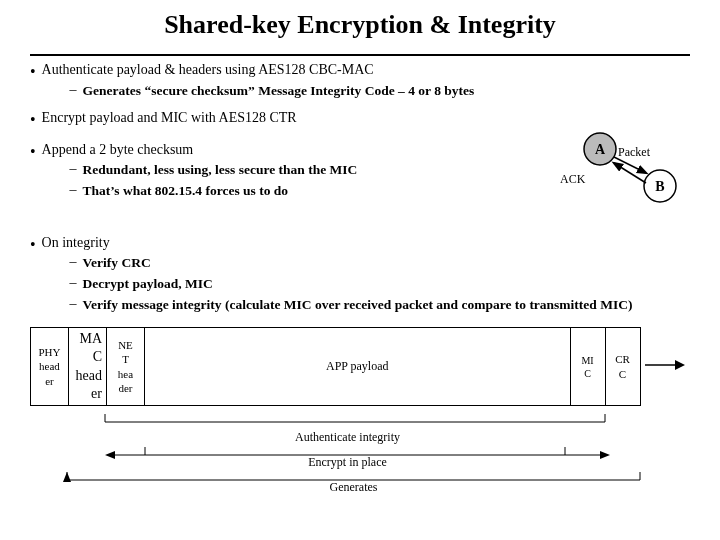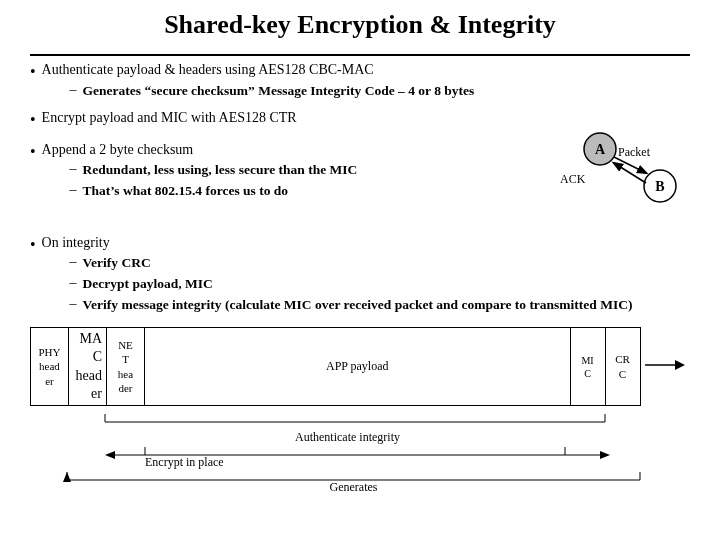--- a/index.html
+++ b/index.html
@@ -207,21 +207,21 @@
           <line x1="115" y1="2" x2="115" y2="10" stroke="#000" stroke-width="1"></line>
           <line x1="115" y1="10" x2="535" y2="10" stroke="#000" stroke-width="1"></line>
           <line x1="535" y1="10" x2="535" y2="2" stroke="#000" stroke-width="1"></line>
 
           <polygon points="75,10 85,6 85,14" fill="#000"></polygon>
           <line x1="85" y1="10" x2="115" y2="10" stroke="#000" stroke-width="1"></line>
 
           <line x1="535" y1="10" x2="570" y2="10" stroke="#000" stroke-width="1"></line>
           <polygon points="580,10 570,6 570,14" fill="#000"></polygon>
         </svg>
-        <div style="text-align:left; margin-left:115px; margin-right:140px; margin-top:-10px; font-size:12px;">Encrypt in place</div>
+        <div style="text-align:center; margin-left:115px; margin-right:140px; margin-top:-10px; font-size:12px;">Encrypt in place</div>
 
         
         <svg width="660" height="16">
           <line x1="37" y1="2" x2="37" y2="10" stroke="#000" stroke-width="1"></line>
           <line x1="37" y1="10" x2="610" y2="10" stroke="#000" stroke-width="1"></line>
           <line x1="610" y1="10" x2="610" y2="2" stroke="#000" stroke-width="1"></line>
 
           <polygon points="37,2 33,12 41,12" fill="#000"></polygon>
         </svg>
         <div style="text-align:center; margin-left:37px; margin-right:50px; margin-top:-10px; font-size:12px;">Generates</div>

